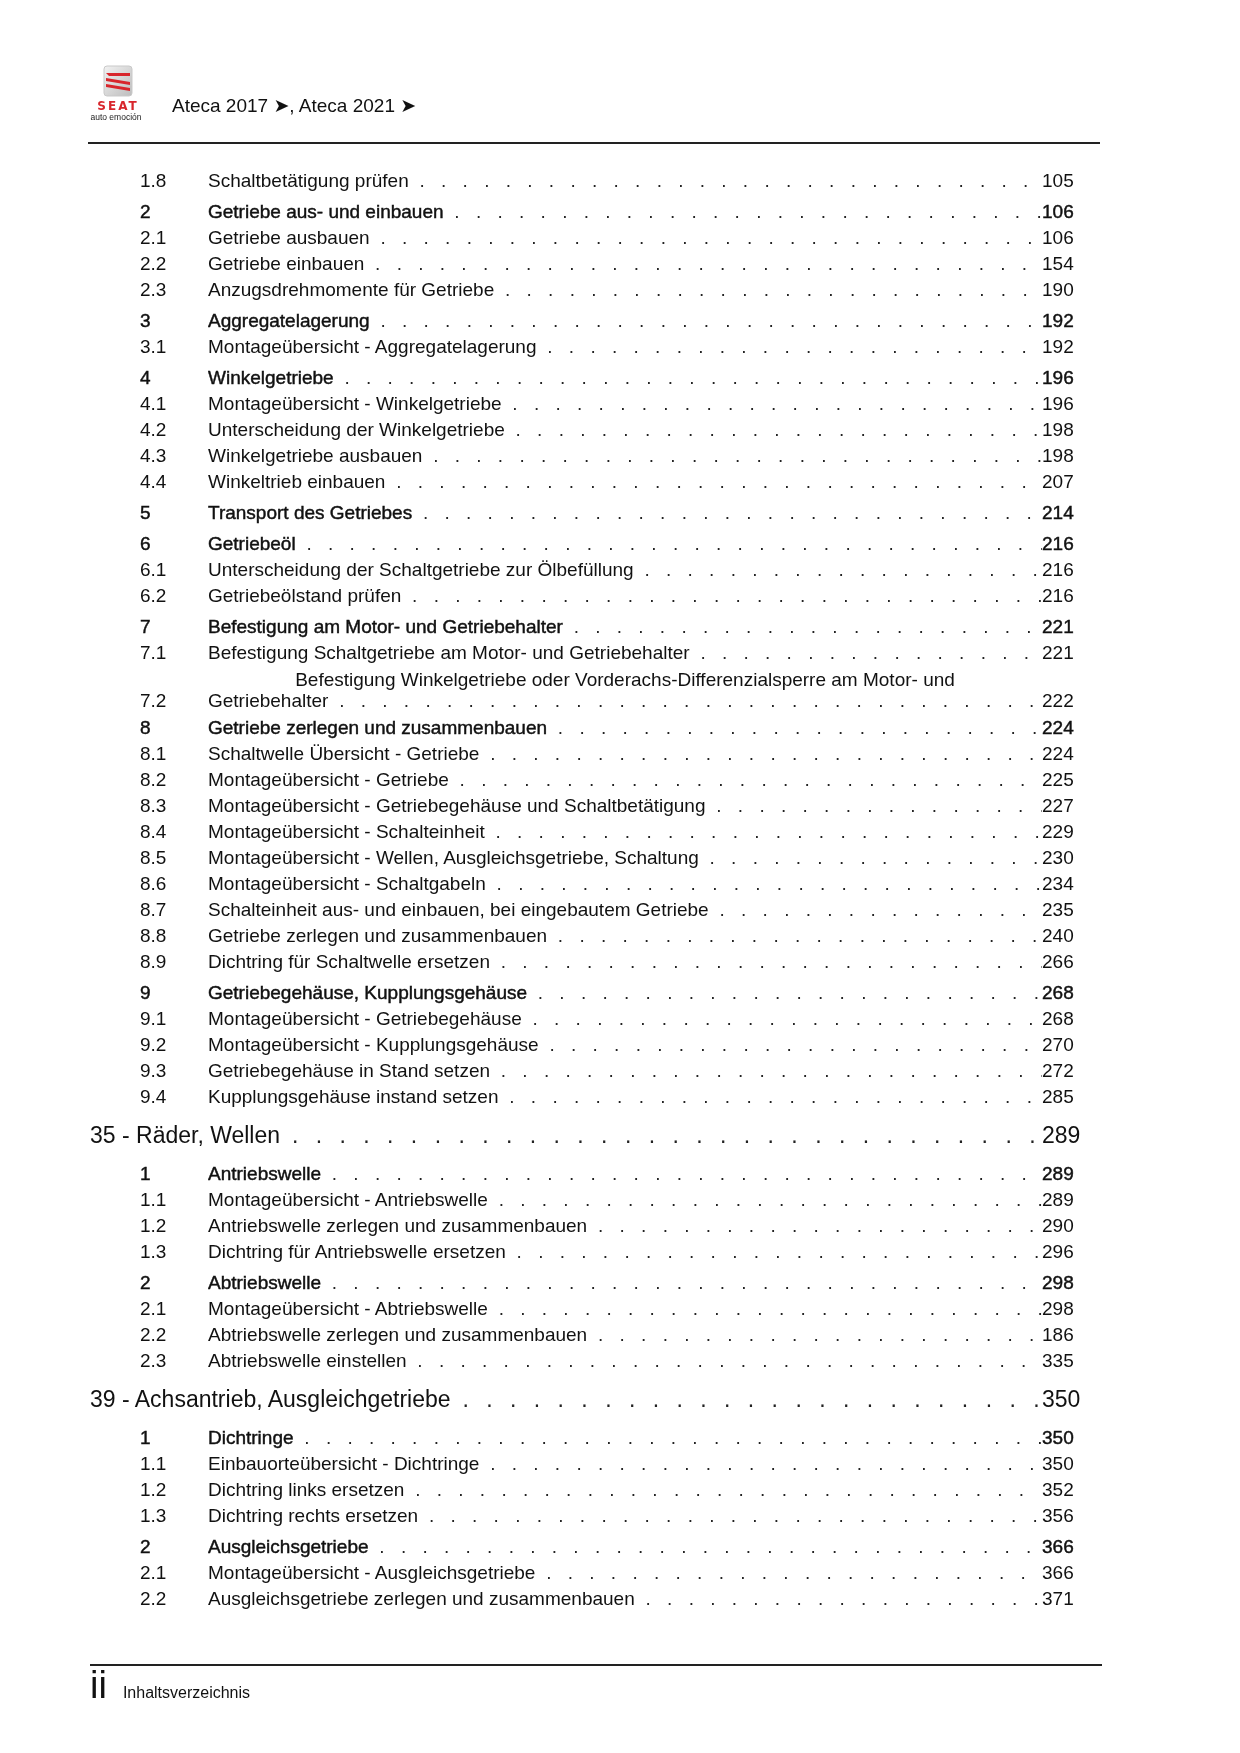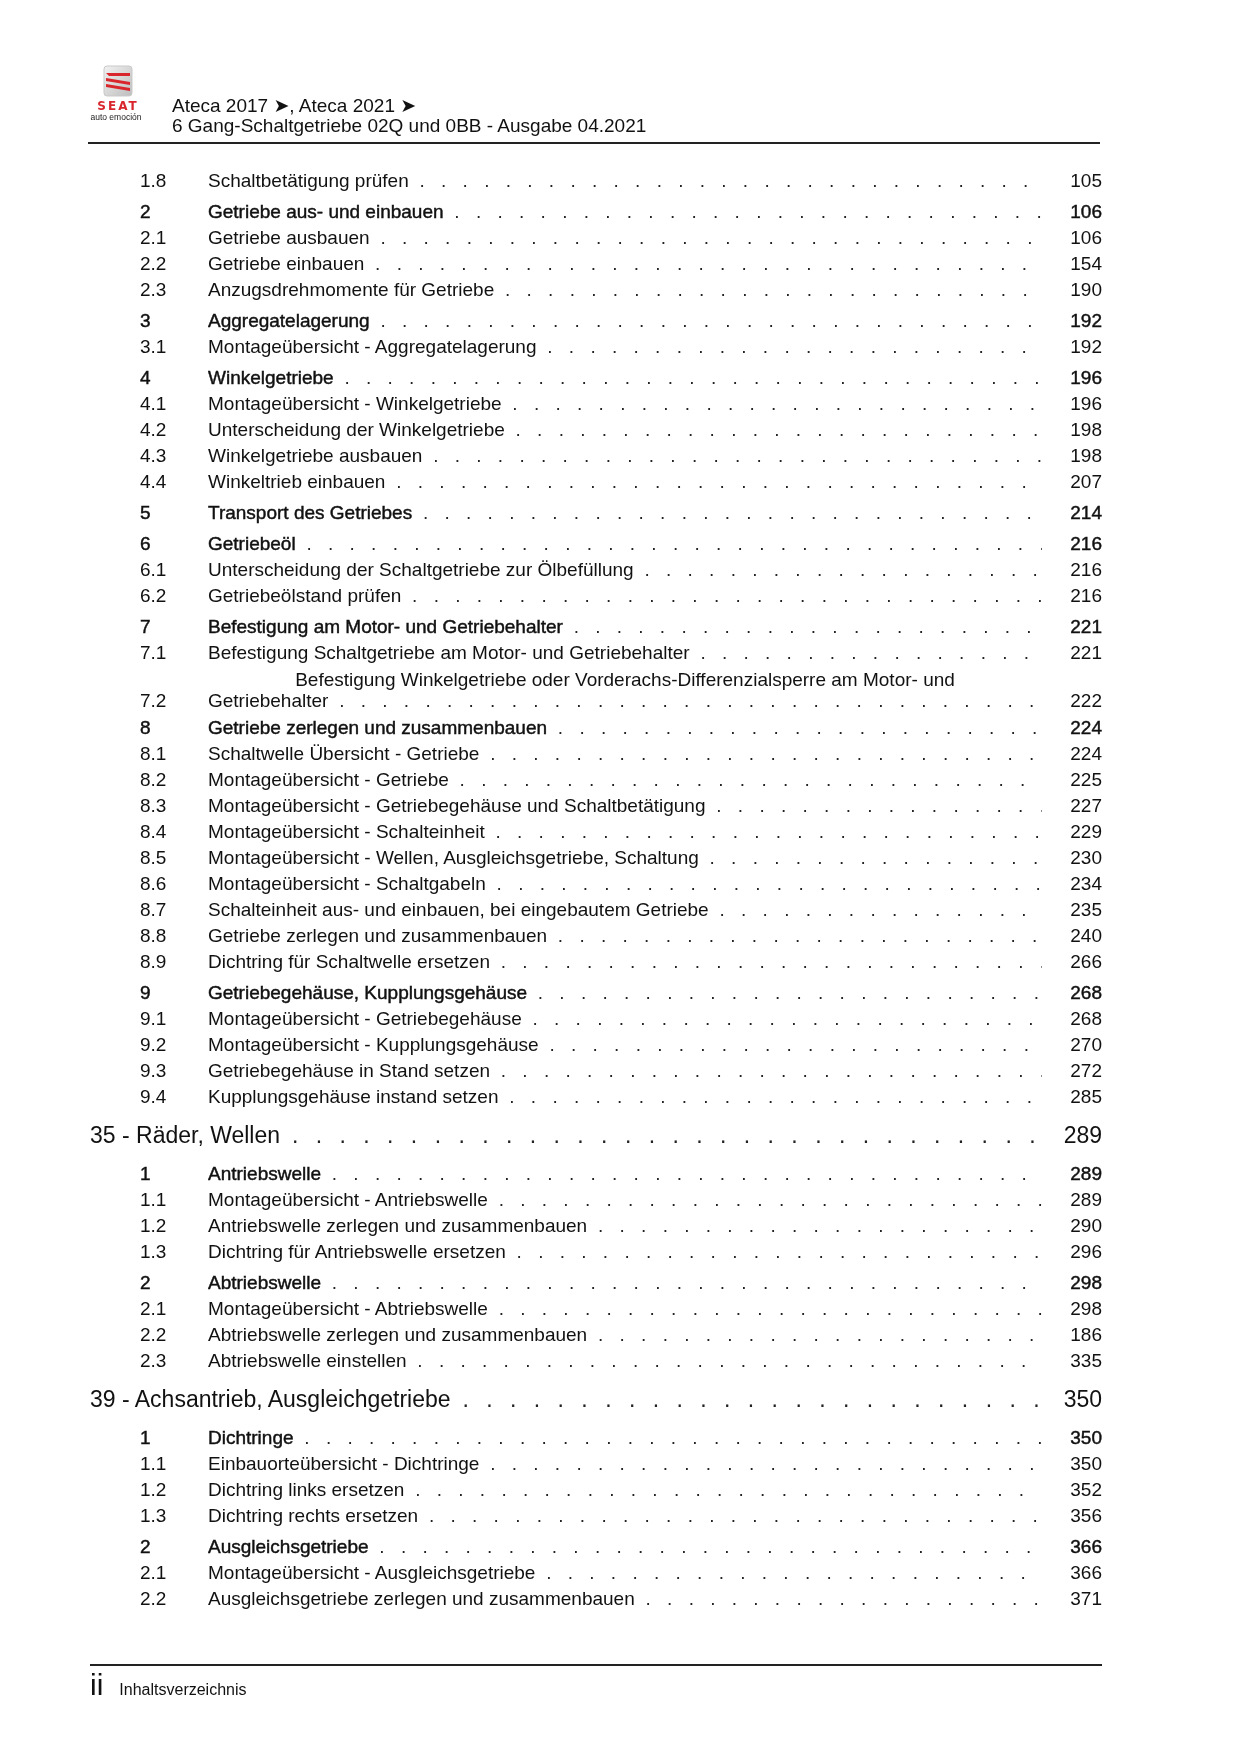--- a/index.html
+++ b/index.html
@@ -15,34 +15,34 @@
   .title1 { top: 32px; }
   .title2 { top: 53px; }
   .header-rule { position: absolute; left: 0; right: 0; top: 80px; height: 2px; background: #222; }
 
   .toc { position: absolute; left: 90px; top: 170px; width: 1012px; }
   .row { position: relative; display: flex; align-items: baseline; white-space: nowrap; }
   .num { position: absolute; left: 50px; font-size: 19px; }
   .txt { margin-left: 118px; font-size: 19px; overflow: hidden; flex: 1; }
   .lead { display: inline; }
   .dots { color: #222; letter-spacing: 5.5px; }
-  .pg { width: 60px; text-align: right; font-size: 19px; flex-shrink: 0; }
+  .pg { width: 60px; font-size: 19px; flex-shrink: 0; }
   .row.sub { height: 26px; }
   .row.sec { height: 26px; margin-top: 5px; }
   .row.sec .num, .row.sec .txt .lead, .row.sec .pg { -webkit-text-stroke: 0.45px #111; }
   .row.chap { height: 36px; margin-top: 10px; margin-bottom: 0; }
   .row.chap .chaptxt { margin-left: 0; font-size: 23px; flex: 1; overflow: hidden; }
   .row.chap .pg { font-size: 23px; }
   .row.wrap .txt { white-space: normal; line-height: 21px; text-align: center; }
   .row.wrap { height: auto; }
   .wrap-first { display: block; }
 
   .footer-rule { position: absolute; left: 90px; top: 1664px; width: 1012px; height: 2px; background: #222; }
   .footer { position: absolute; left: 90px; top: 1668px; display: flex; align-items: baseline; }
-  .page-roman { font-size: 30px; line-height: 34px; font-family: "Liberation Sans", sans-serif; }
+  .page-roman { font-size: 38px; line-height: 34px; font-family: "Liberation Sans", sans-serif; }
   .footer-label { font-size: 16px; margin-left: 16px; }
 </style>
 </head>
 <body>
 
 <div class="header">
   <div class="logo">
     <svg class="logo-mark" width="34" height="34" viewBox="0 0 34 34">
       <defs>
         <linearGradient id="lg" x1="0" y1="0" x2="1" y2="1">
@@ -52,21 +52,20 @@
       </defs>
       <rect x="3" y="2" width="28" height="30" rx="3" fill="url(#lg)" stroke="#c9c9c9"></rect>
       <path d="M5 9 L29 9 L29 12 L8 12 Z" fill="#d8262c"></path>
       <path d="M5 14 L29 18 L29 21 L5 17 Z" fill="#d8262c"></path>
       <path d="M5 20 L29 24 L29 27 L5 23 Z" fill="#d8262c"></path>
     </svg>
     <span class="logo-word">SEAT</span>
     <span class="logo-tag">auto emoción</span>
   </div>
   <div class="title1">Ateca 2017 ➤, Ateca 2021 ➤</div>
-  <div class="title2">6 Gang-Schaltgetriebe 02Q und 0BB - Ausgabe 04.2021</div>
   <div class="header-rule"></div>
 </div>
 
 <div class="toc" id="toc">
     <div class="row sub">
       <span class="num">1.8</span>
       <span class="txt"><span class="lead">Schaltbetätigung prüfen</span><span class="dots"> . . . . . . . . . . . . . . . . . . . . . . . . . . . . . . . . . . . . . . . . . . . . . . . . . . . . . . . . . . . . . . . . . . . . . . . .</span></span>
       <span class="pg">105</span>
     </div>
     <div class="row sec">

